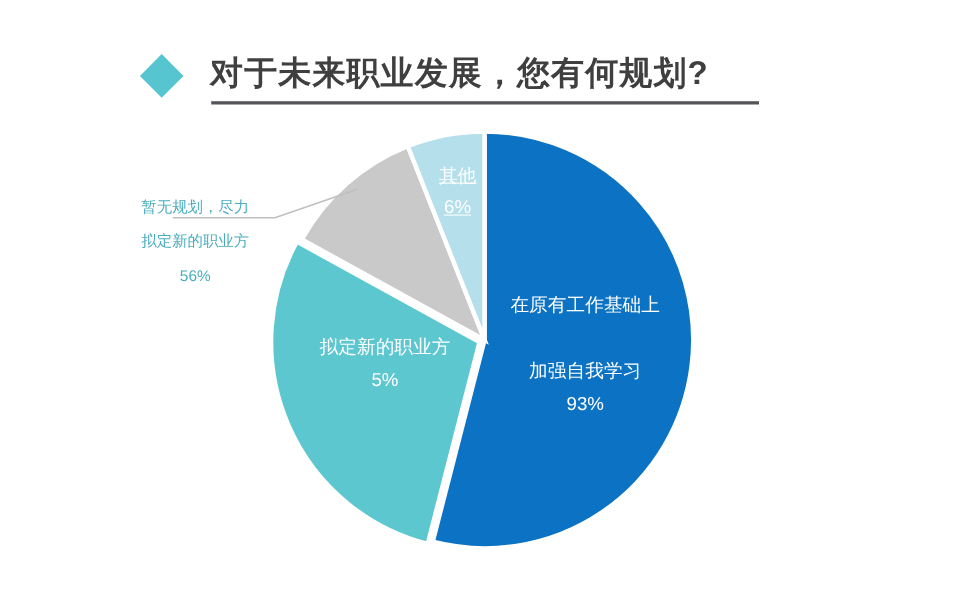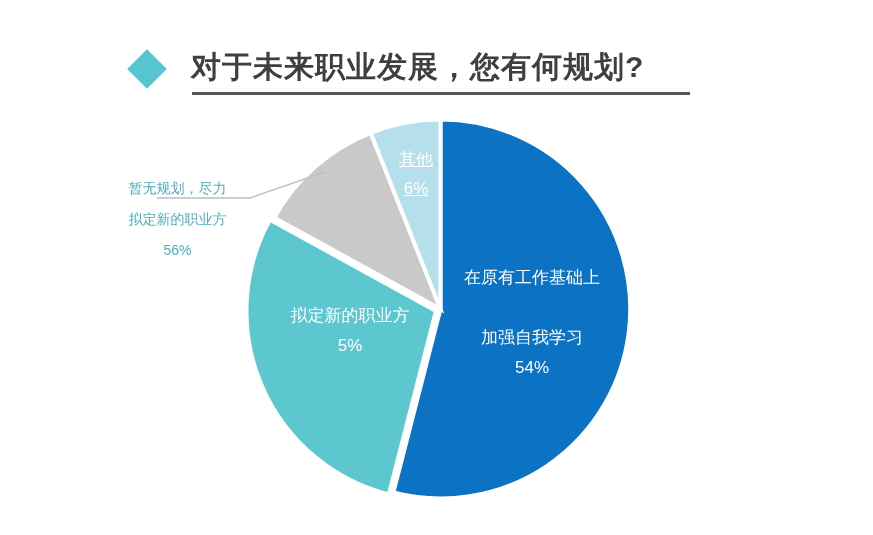--- a/index.html
+++ b/index.html
@@ -159,21 +159,21 @@
 
       <path d="M 440.5 209 L 370.7 32.8 A 189.5 189.5 0 0 1 440.5 19.5 Z" fill="#b4dfeb" stroke="#ffffff" stroke-width="4"></path>
 
       <polyline points="325,72 250,98 157,98" fill="none" stroke="#bfbfbf" stroke-width="1.4"></polyline>
     </svg>
 
     <div class="slice-label" id="label-main">
       <span>在原有工作基础上</span><br>
       <br>
       <span>加强自我学习</span>
-      <span class="pct">54%</span>
+      <span class="pct">93%</span>
     </div>
 
     <div class="slice-label" id="label-second">
       <span>拟定新的职业方</span><br>
       <span class="pct">5%</span>
     </div>
 
     <div class="slice-label" id="label-other">
       <span>其他</span>
       <span class="pct">6%</span>

